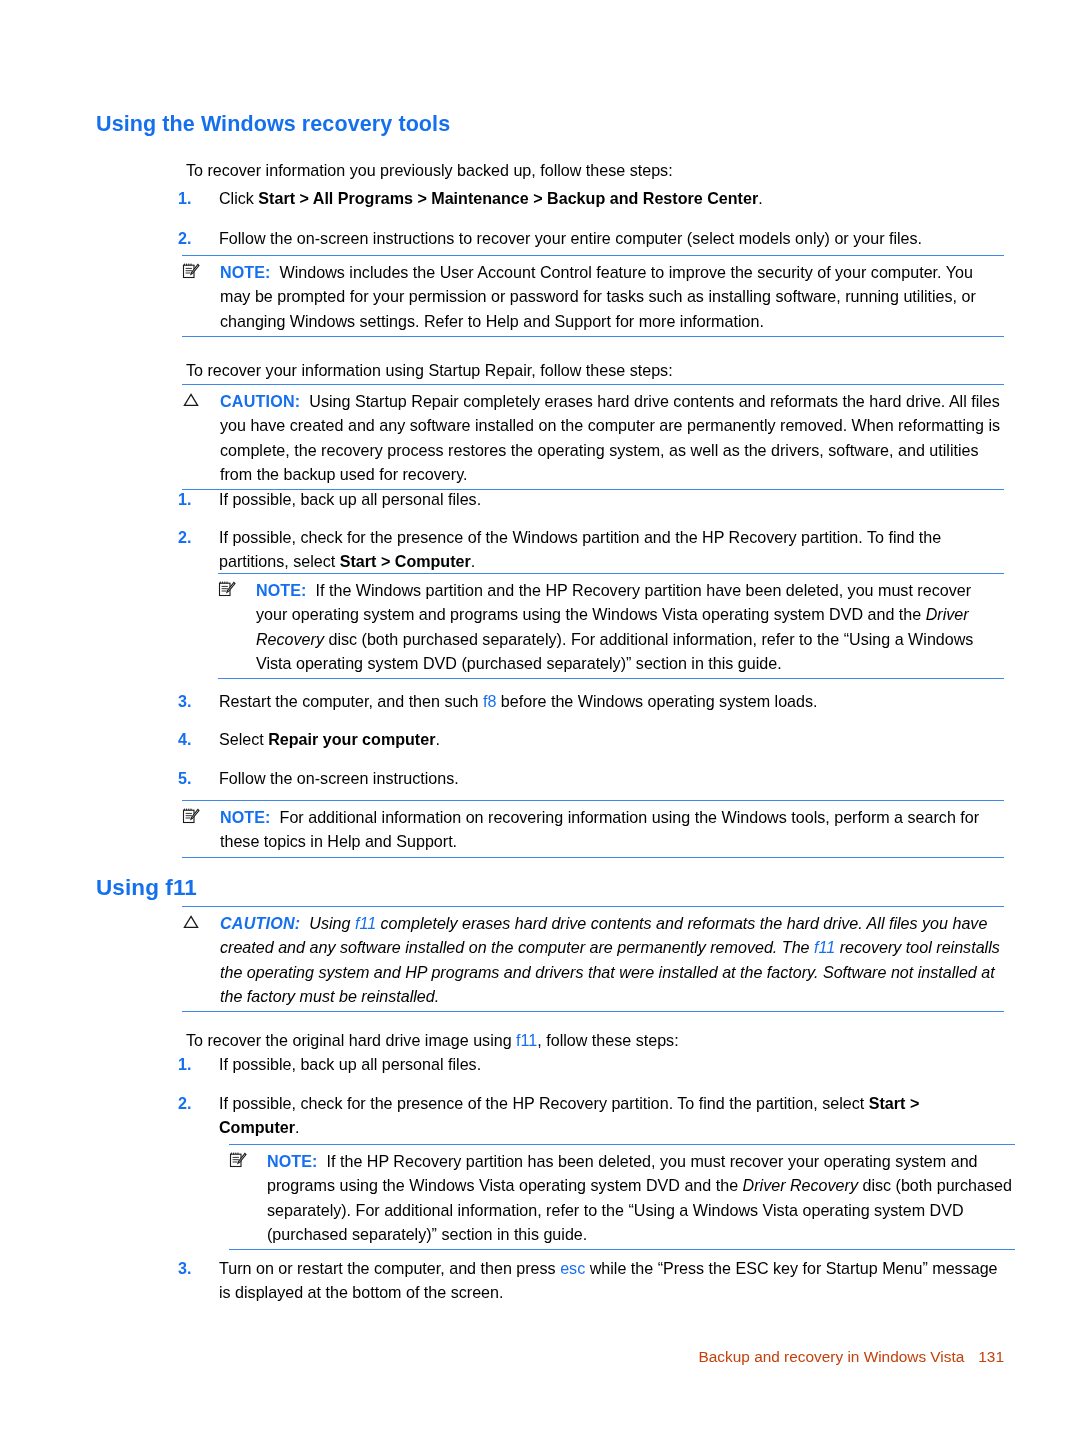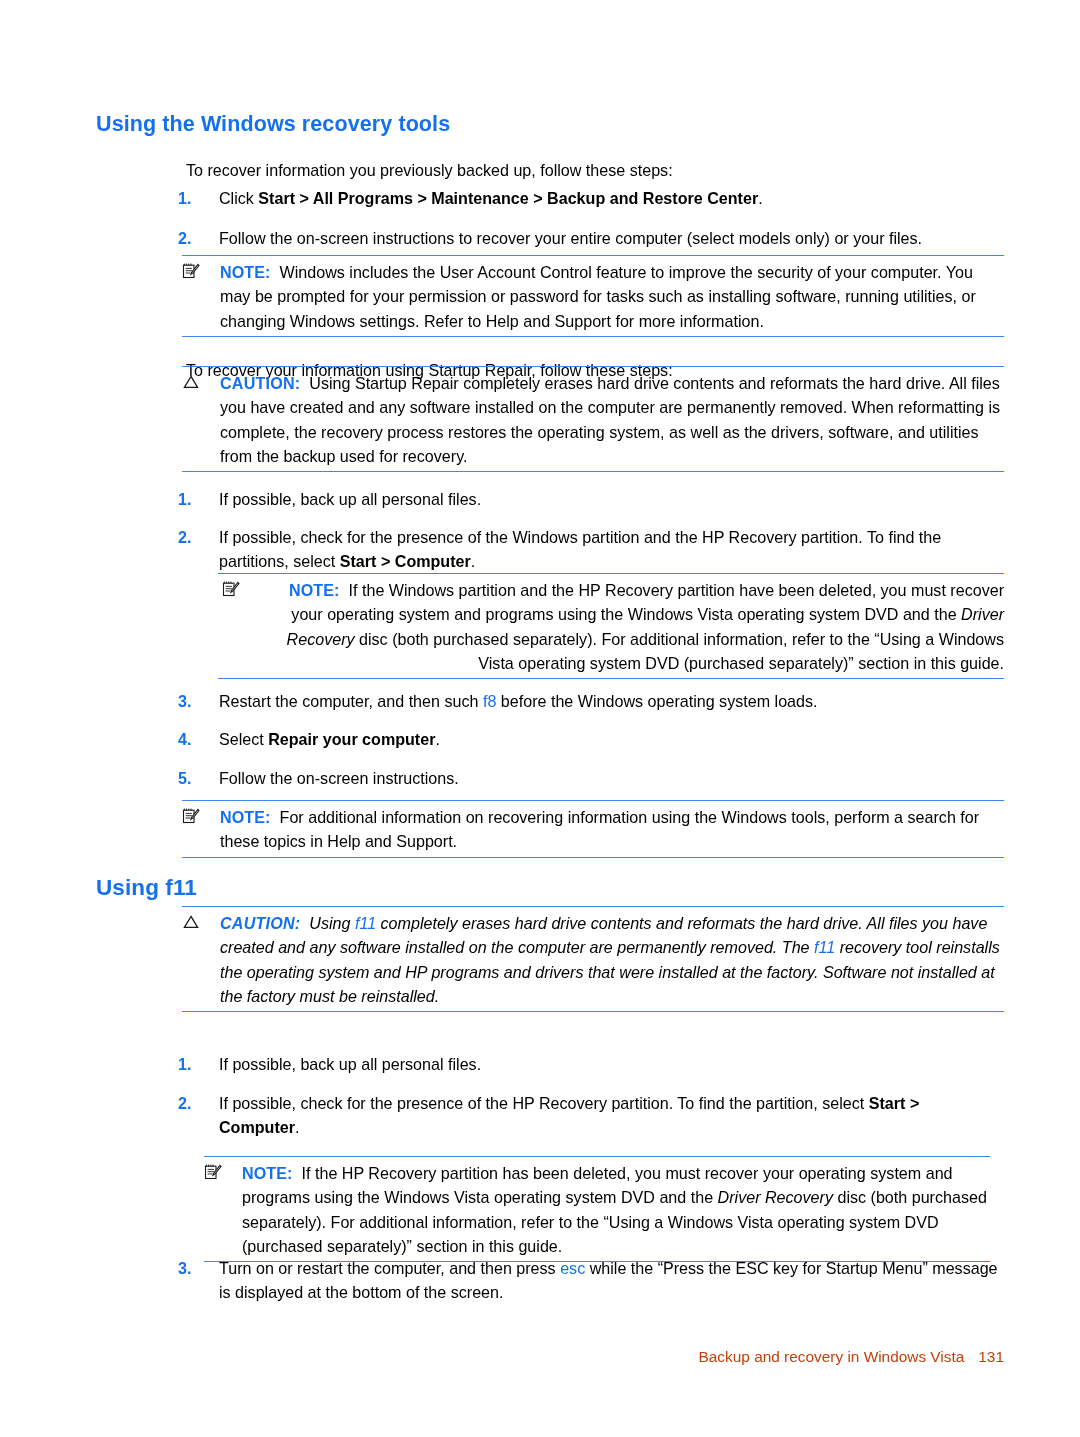--- a/index.html
+++ b/index.html
@@ -147,41 +147,41 @@
           <line x1="6.8" y1="1.6" x2="6.8" y2="3.4" stroke="#1a1a1a" stroke-width="1"></line>
           <line x1="9.0" y1="1.6" x2="9.0" y2="3.4" stroke="#1a1a1a" stroke-width="1"></line>
           <path d="M15.9 2.4 L17.0 3.6 L10.6 11.4 L8.9 12.3 L9.5 10.4 Z" fill="#ffffff" stroke="#1a1a1a" stroke-width="1.1"></path>
         </svg>
       </span><span class="lbl">NOTE:</span><span class="gap"></span><span>Windows includes the User Account Control feature to improve the security of your computer. You may be prompted for your permission or password for tasks such as installing software, running utilities, or changing Windows settings. Refer to Help and Support for more information.</span>
     </span>
   </div>
 
   <p class="para" style="top:342px;">To recover your information using Startup Repair, follow these steps:</p>
 
-  <div class="admon" style="top:366px; left:182px; width:822px;">
+  <div class="admon" style="top:384px; left:182px; width:822px;">
     <span class="body">
       <span class="adm-icon">
         <svg width="18" height="18" viewBox="0 0 18 18">
           <path d="M9 3.4 L15.6 14.4 L2.4 14.4 Z" fill="none" stroke="#1a1a1a" stroke-width="1.3" stroke-linejoin="miter"></path>
         </svg>
       </span><span class="lbl caution">CAUTION:</span><span class="gap"></span><span>Using Startup Repair completely erases hard drive contents and reformats the hard drive. All files you have created and any software installed on the computer are permanently removed. When reformatting is complete, the recovery process restores the operating system, as well as the drivers, software, and utilities from the backup used for recovery.</span>
     </span>
   </div>
 
   <div class="olitem" style="top:487px; left:178px; width:826px;">
     <span class="num">1.</span>
     <span class="txt">If possible, back up all personal files.</span>
   </div>
 
   <div class="olitem" style="top:525px; left:178px; width:830px;">
     <span class="num">2.</span>
     <span class="txt"><span>If possible, check for the presence of the Windows partition and the HP Recovery partition. To find the partitions, select </span><b class="bold">Start &gt; Computer</b><span>.</span></span>
   </div>
 
-  <div class="admon" style="top:573px; left:218px; width:786px;text-align:right;">
+  <div class="admon" style="top:573px; left:218px; width:786px;">
     <span class="body">
       <span class="adm-icon">
         <svg width="18" height="18" viewBox="0 0 18 18">
           <rect x="1.5" y="3.2" width="10.5" height="12.3" fill="#ffffff" stroke="#1a1a1a" stroke-width="1.1"></rect>
           <line x1="3.6" y1="6.4" x2="9.9" y2="6.4" stroke="#1a1a1a" stroke-width="0.9"></line>
           <line x1="3.6" y1="8.7" x2="9.9" y2="8.7" stroke="#1a1a1a" stroke-width="0.9"></line>
           <line x1="3.6" y1="11.0" x2="8.4" y2="11.0" stroke="#1a1a1a" stroke-width="0.9"></line>
           <line x1="2.4" y1="1.6" x2="2.4" y2="3.4" stroke="#1a1a1a" stroke-width="1"></line>
           <line x1="4.6" y1="1.6" x2="4.6" y2="3.4" stroke="#1a1a1a" stroke-width="1"></line>
           <line x1="6.8" y1="1.6" x2="6.8" y2="3.4" stroke="#1a1a1a" stroke-width="1"></line>
@@ -230,32 +230,33 @@
   <div class="admon" style="top:906px; left:182px; width:822px;font-style:italic;">
     <span class="body">
       <span class="adm-icon">
         <svg width="18" height="18" viewBox="0 0 18 18">
           <path d="M9 3.4 L15.6 14.4 L2.4 14.4 Z" fill="none" stroke="#1a1a1a" stroke-width="1.3" stroke-linejoin="miter"></path>
         </svg>
       </span><span class="lbl caution">CAUTION:</span><span class="gap"></span><span>Using </span><span class="key">f11</span><span> completely erases hard drive contents and reformats the hard drive. All files you have created and any software installed on the computer are permanently removed. The </span><span class="key">f11</span><span> recovery tool reinstalls the operating system and HP programs and drivers that were installed at the factory. Software not installed at the factory must be reinstalled.</span>
     </span>
   </div>
 
+  <p class="para" style="top:1012px;"><span>To recover the original hard drive image using </span><span class="key">f11</span><span>, follow these steps:</span></p>
 
   <div class="olitem" style="top:1052px; left:178px; width:826px;">
     <span class="num">1.</span>
     <span class="txt">If possible, back up all personal files.</span>
   </div>
 
   <div class="olitem" style="top:1091px; left:178px; width:790px;">
     <span class="num">2.</span>
     <span class="txt"><span>If possible, check for the presence of the HP Recovery partition. To find the partition, select </span><b class="bold">Start &gt; Computer</b><span>.</span></span>
   </div>
 
-  <div class="admon" style="top:1144px; left:204px; width:786px;margin-top:12px;">
+  <div class="admon" style="top:1144px; left:229px; width:786px;">
     <span class="body">
       <span class="adm-icon">
         <svg width="18" height="18" viewBox="0 0 18 18">
           <rect x="1.5" y="3.2" width="10.5" height="12.3" fill="#ffffff" stroke="#1a1a1a" stroke-width="1.1"></rect>
           <line x1="3.6" y1="6.4" x2="9.9" y2="6.4" stroke="#1a1a1a" stroke-width="0.9"></line>
           <line x1="3.6" y1="8.7" x2="9.9" y2="8.7" stroke="#1a1a1a" stroke-width="0.9"></line>
           <line x1="3.6" y1="11.0" x2="8.4" y2="11.0" stroke="#1a1a1a" stroke-width="0.9"></line>
           <line x1="2.4" y1="1.6" x2="2.4" y2="3.4" stroke="#1a1a1a" stroke-width="1"></line>
           <line x1="4.6" y1="1.6" x2="4.6" y2="3.4" stroke="#1a1a1a" stroke-width="1"></line>
           <line x1="6.8" y1="1.6" x2="6.8" y2="3.4" stroke="#1a1a1a" stroke-width="1"></line>

